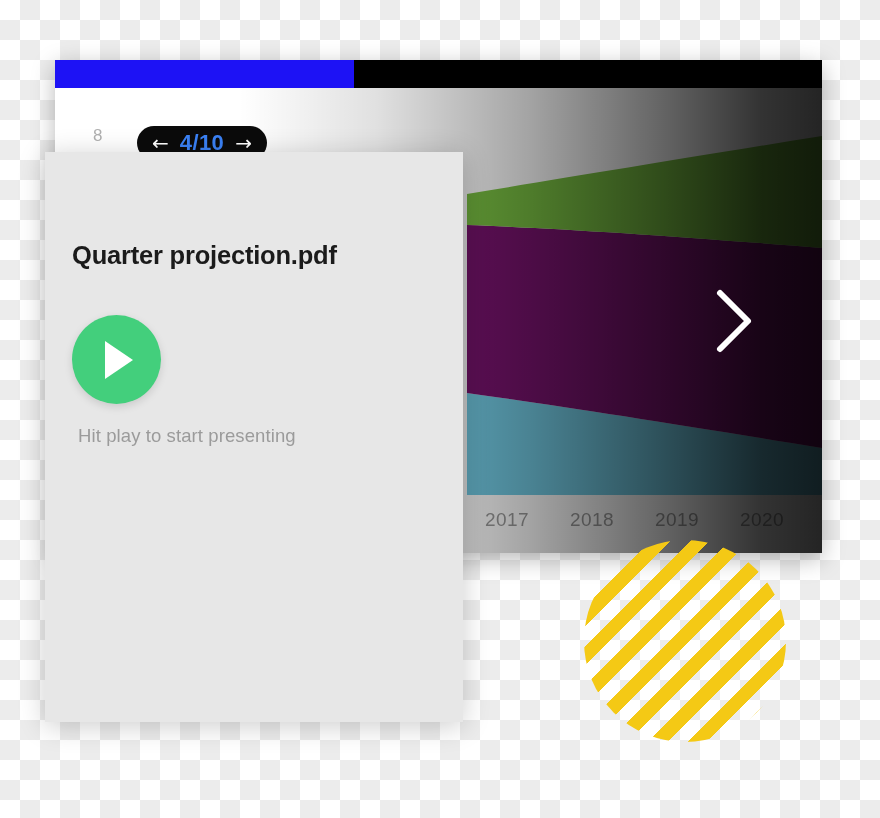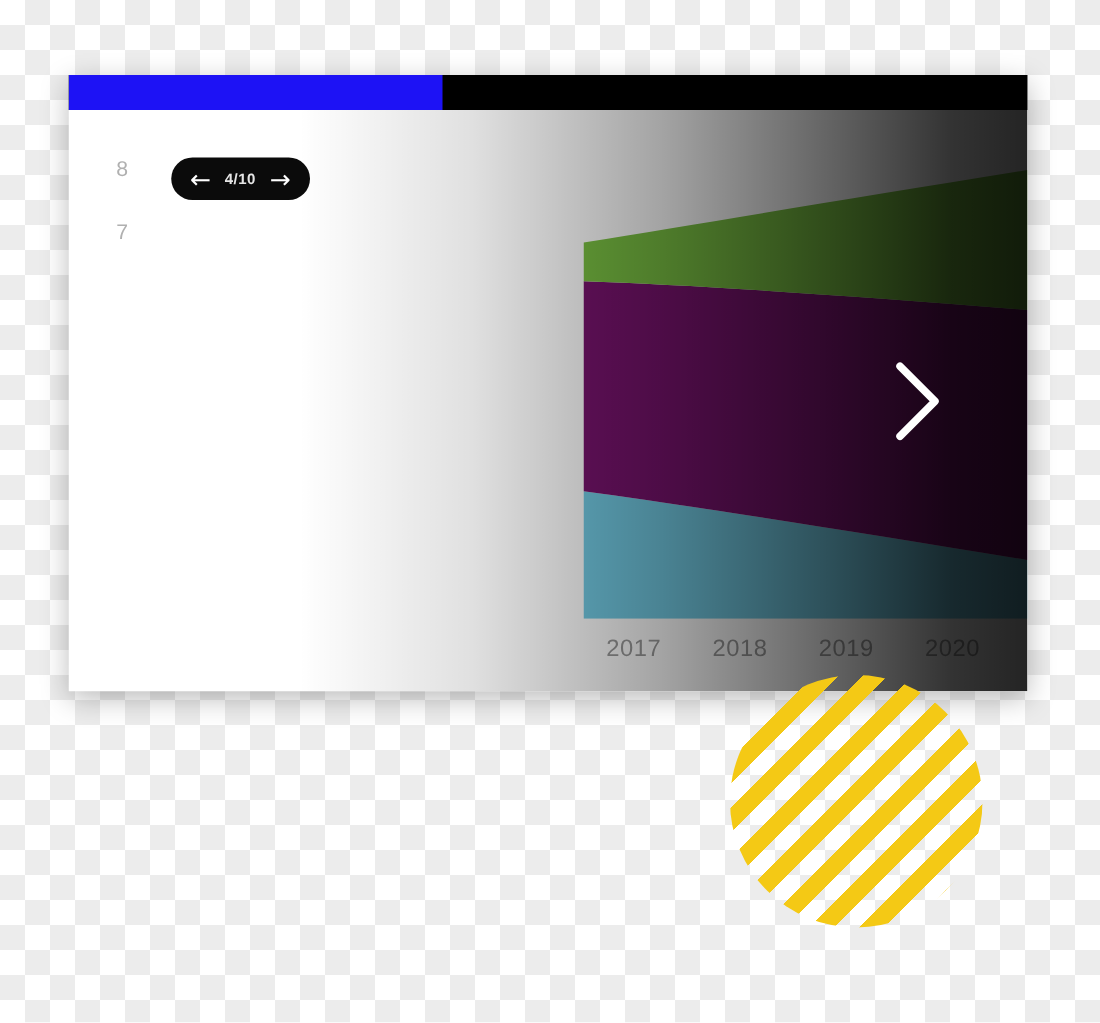--- a/index.html
+++ b/index.html
@@ -123,22 +123,22 @@
     gap: 11px;
     z-index: 6;
   }
   .nav-arrow {
     color: #ffffff;
     font-size: 20px;
     line-height: 1;
     font-family: "DejaVu Sans", sans-serif;
   }
   #nav-counter {
-    color: #e5e5e5;
-    font-size: 12px;
+    color: #3b82f6;
+    font-size: 22px;
     font-weight: 700;
     letter-spacing: 0.4px;
     line-height: 1;
     text-align: center;
   }
 
   
   #next-chevron {
     position: absolute;
     right: 62px;
@@ -269,14 +269,23 @@
 
       <svg id="next-chevron" viewBox="0 0 52 80" xmlns="http://www.w3.org/2000/svg">
         <polyline points="12,12 40,40 12,68" fill="none" stroke="#ffffff" stroke-width="6" stroke-linecap="round" stroke-linejoin="round"></polyline>
       </svg>
 
     </div>
   </div>
 
   <div id="decor-circle"></div>
 
+  <div id="file-card">
+    <div id="file-title">Quarter projection.pdf</div>
+
+    <button id="play-button">
+      <span id="play-glyph"></span>
+    </button>
+
+    <div id="play-hint">Hit play to start presenting</div>
+  </div>
 
 </div>
 
 </body></html>

